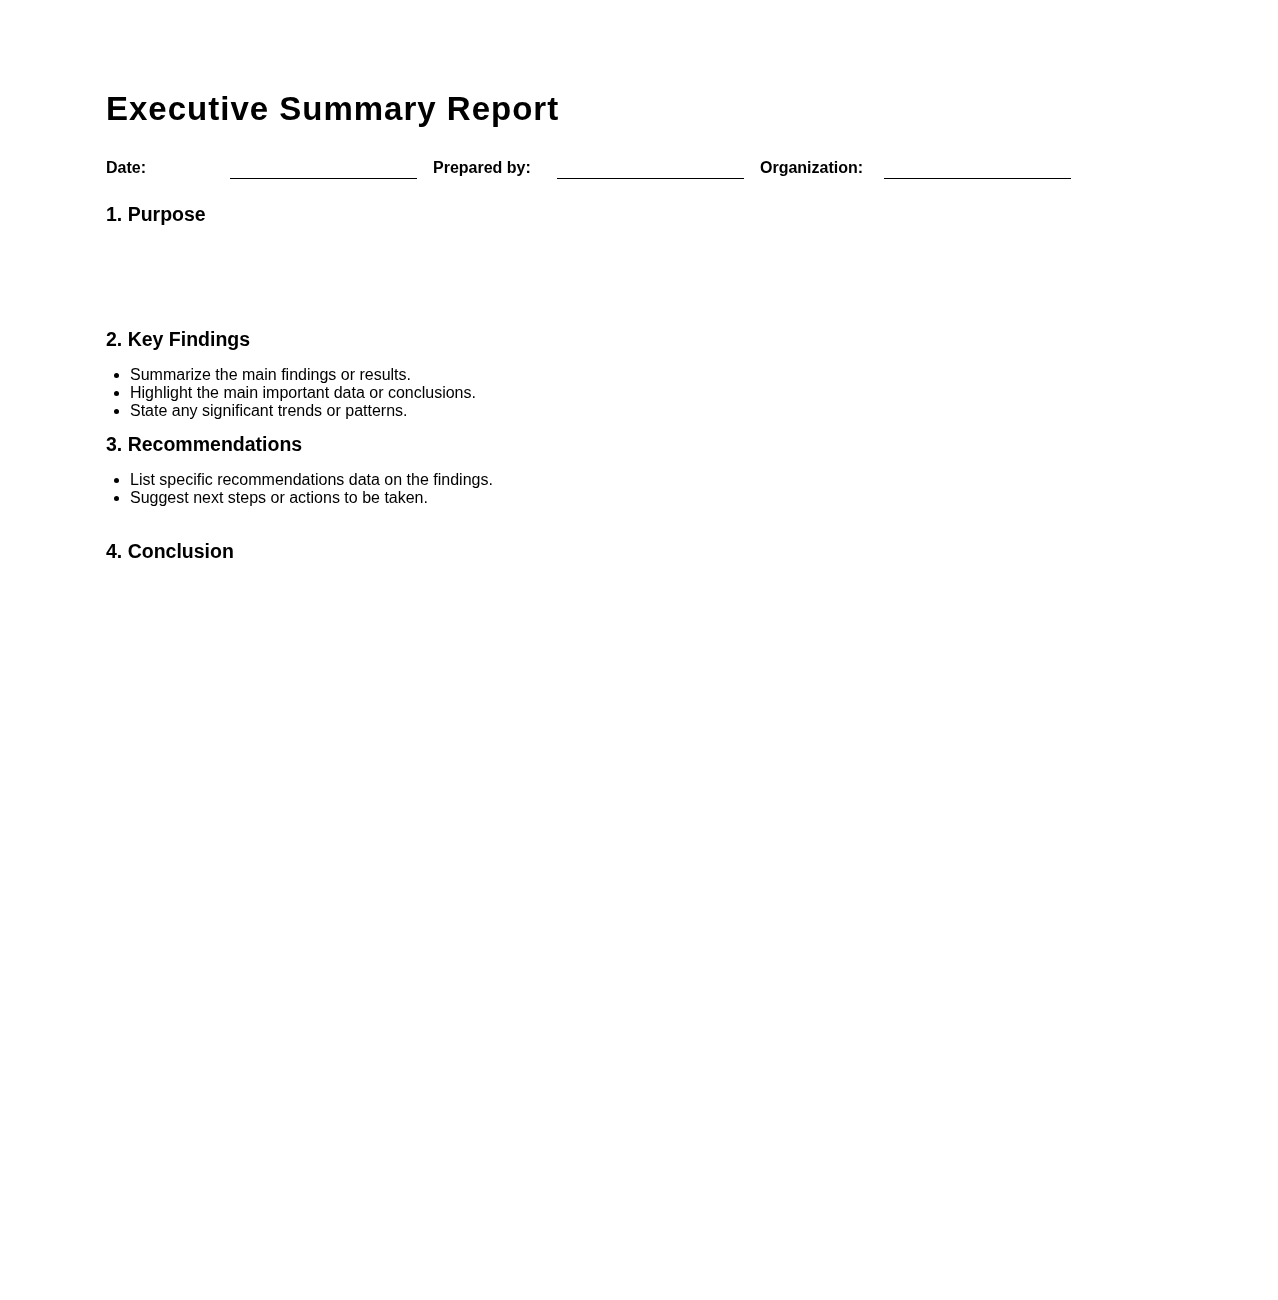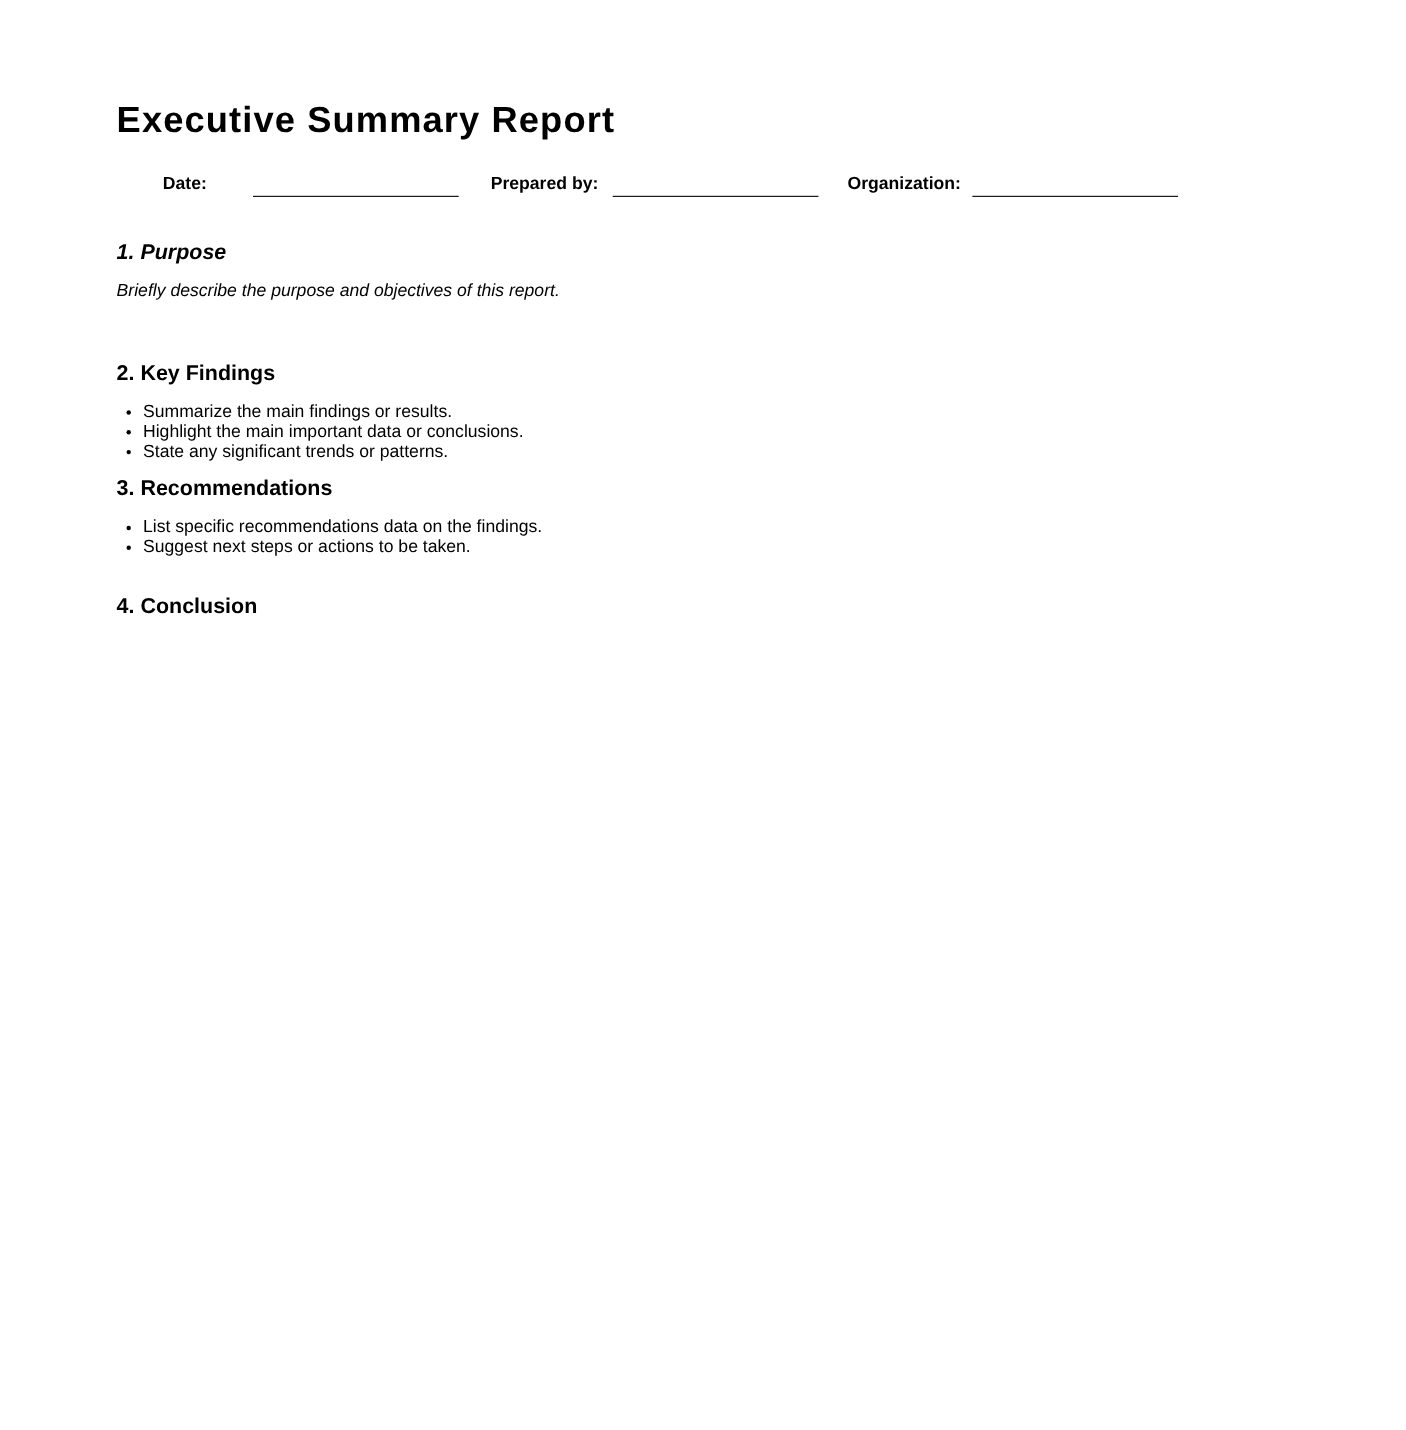--- a/index.html
+++ b/index.html
@@ -11,21 +11,21 @@
   }
   h1 {
     position: absolute; left: 0; top: 90px; width: 1066px; margin: 0;
     text-align: left; font-size: 33px; font-weight: bold; letter-spacing: 1px;
     left: 106px; width: 1066px;
   }
   .meta {
     position: absolute; top: 159px; left: 106px; width: 966px;
     display: flex; font-size: 16px; font-weight: bold;
   }
-  .meta-label { width: 124px; text-align: center; }
+  .meta-label { width: 124px; }
   .meta-line { width: 187px; height: 19px; border-bottom: 1px solid #000; margin-right: 16px; }
   .meta-line.last { margin-right: 0; }
   .section { position: absolute; left: 106px; width: 966px; }
   .section h2 { margin: 0; font-size: 19.5px; font-weight: bold; }
   .section p { margin: 15px 0 0 0; font-size: 16px; }
   .section ul { margin: 15px 0 0 0; padding-left: 24px; font-size: 16px; line-height: 18px; }
   .section li { margin: 0; }
 </style>
 </head>
 <body>
@@ -34,23 +34,22 @@
 
 <div class="meta">
   <div class="meta-label">Date:</div>
   <div class="meta-line"></div>
   <div class="meta-label">Prepared by:</div>
   <div class="meta-line"></div>
   <div class="meta-label">Organization:</div>
   <div class="meta-line last"></div>
 </div>
 
-<div class="section" style="top:218px;font-style:italic;">
+<div class="section" style="top:203px;">
   <h2>1. Purpose</h2>
-  <p>Briefly describe the purpose and objectives of this report.</p>
 </div>
 
 <div class="section" style="top:308px;margin-top:20px;">
   <h2>2. Key Findings</h2>
   <ul>
     <li>Summarize the main findings or results.</li>
     <li>Highlight the main important data or conclusions.</li>
     <li>State any significant trends or patterns.</li>
   </ul>
 </div>

